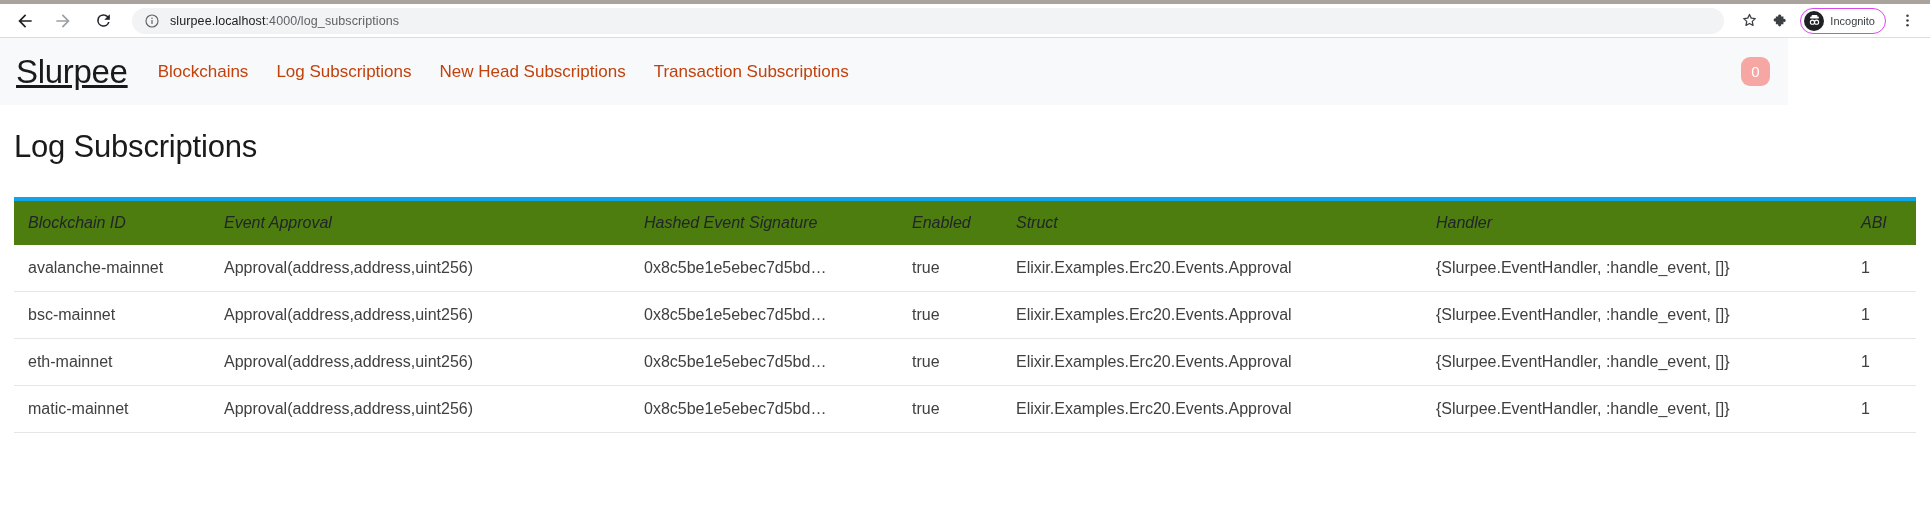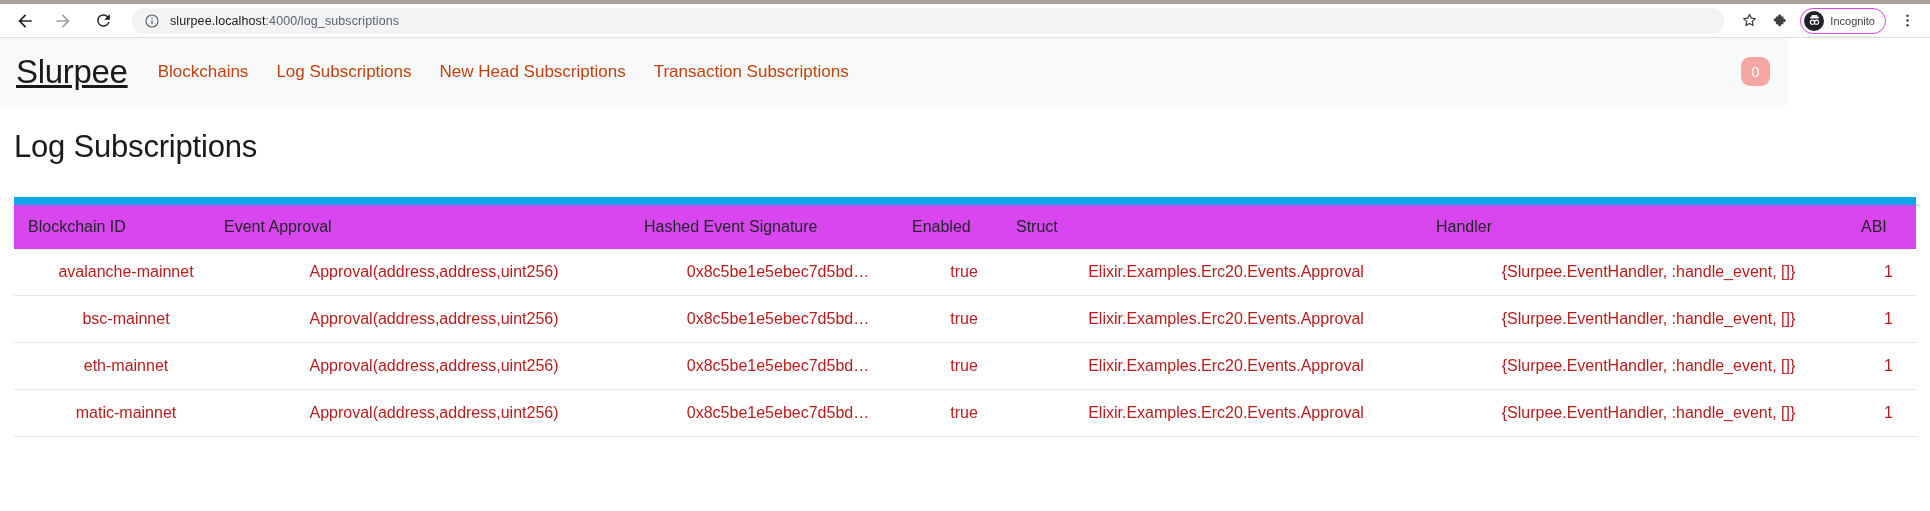--- a/index.html
+++ b/index.html
@@ -175,33 +175,34 @@
 
   
   #subscriptions-table {
     width: 1902px;
     margin-top: 32px;
     border-collapse: collapse;
     table-layout: fixed;
     font-size: 16px;
   }
   #subscriptions-table thead tr {
-    background: #d946ef;
-    border-top: 8px solid #0ea5e9;
+    background: #4d7c0f;
+    border-top: 4px solid #0ea5e9;
+    font-style: italic;
   }
   #subscriptions-table th {
     text-align: left;
     font-weight: 400;
     color: #212529;
     padding: 13px 0 13px 0;
     white-space: nowrap;
   }
   #subscriptions-table td {
-    text-align: center;
-    color: #b91c1c;
+    text-align: left;
+    color: #404040;
     padding: 14px 0 14px 0;
     border-bottom: 1px solid #e4e6e8;
     white-space: nowrap;
     overflow: hidden;
     text-overflow: ellipsis;
   }
   .col-blockchain { width: 210px; padding-left: 14px !important; }
   .col-event      { width: 420px; }
   .col-hash       { width: 268px; }
   .col-enabled    { width: 104px; }

